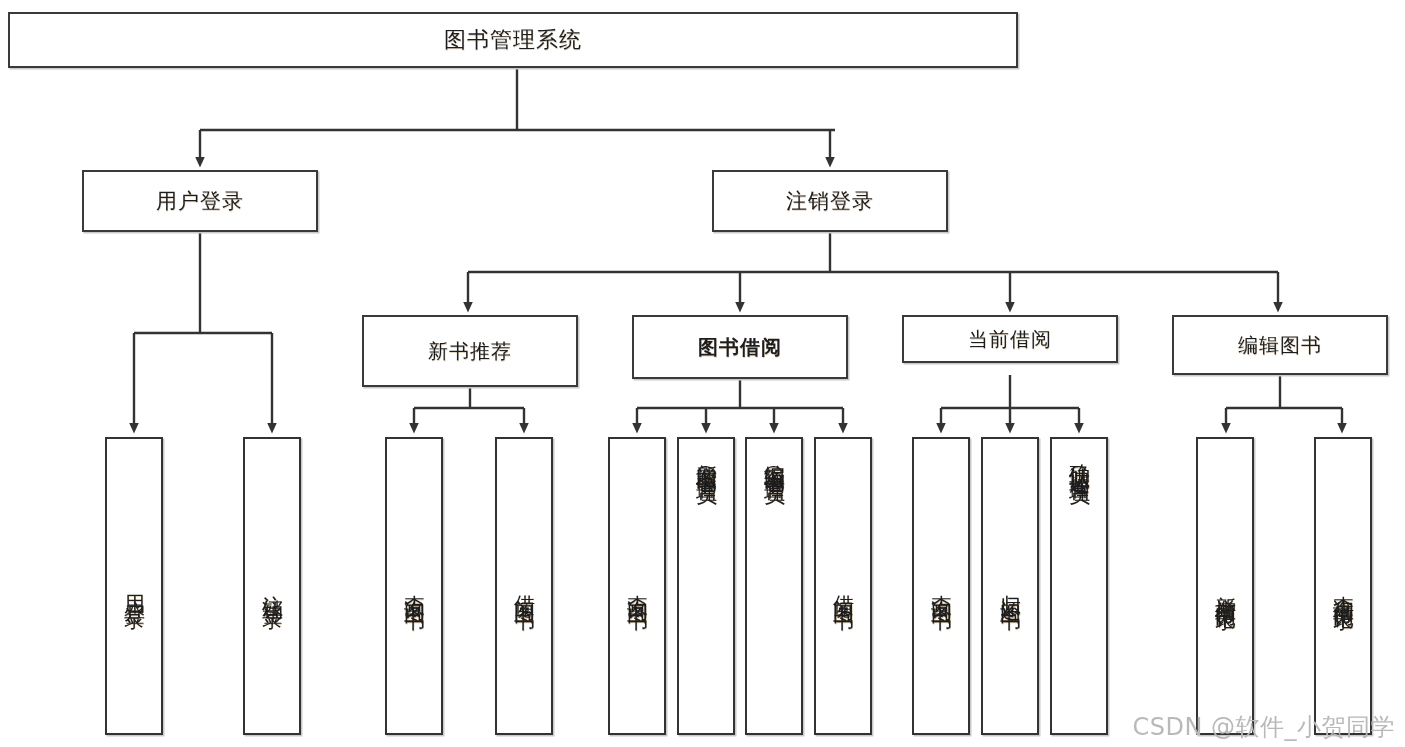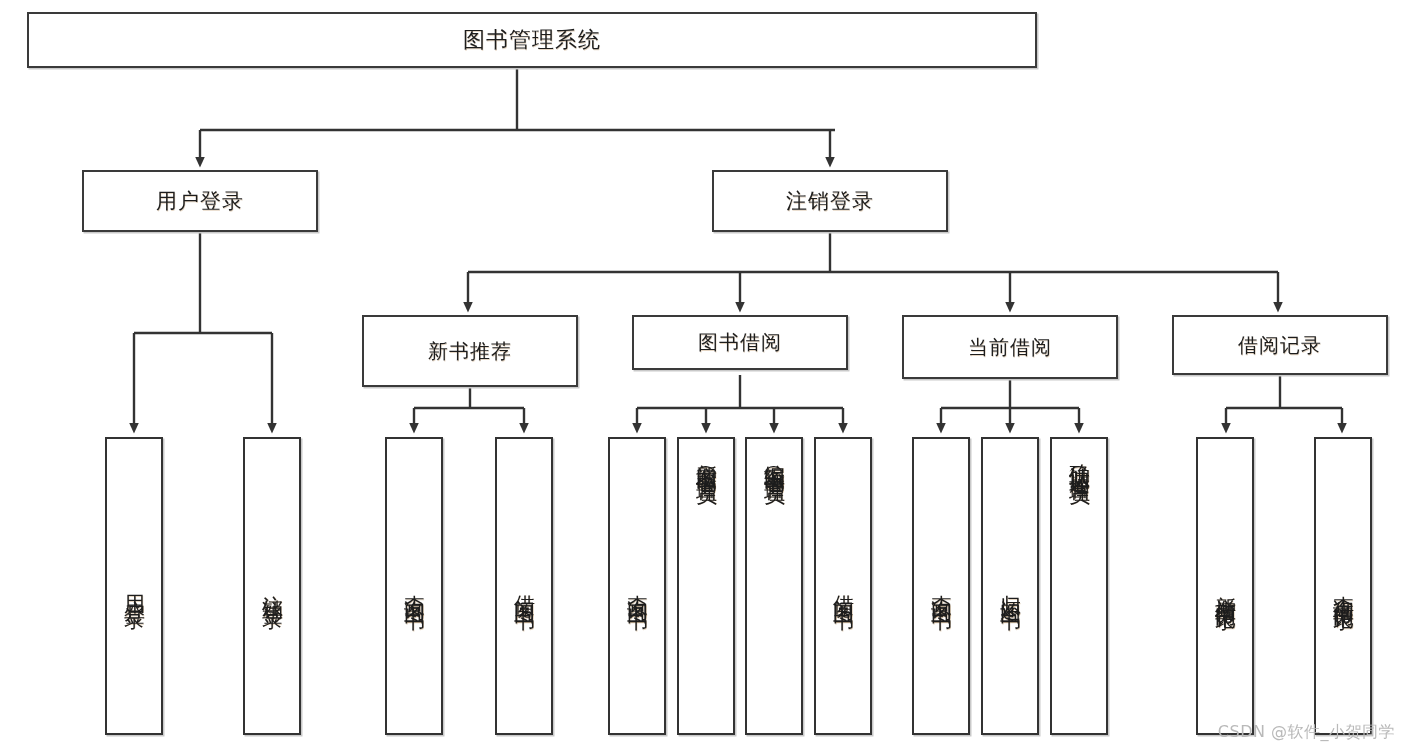--- a/index.html
+++ b/index.html
@@ -54,21 +54,21 @@
     letter-spacing:5px;
     line-height:1;
     text-shadow:0.6px 0.6px 0 rgba(170,120,60,0.32);
   }
   .leaf.tall .vlbl{font-size:21px;letter-spacing:3px;}
   .leaf.top-align{align-items:flex-start;padding-top:8px;}
 
   .watermark{
     position:absolute;
     right:10px;bottom:4px;
-    font-size:16px;
+    font-size:24px;
     color:#b9b9b9;
     white-space:nowrap;
     letter-spacing:0.5px;
     z-index:5;
     margin-top:32px;
   }
 </style>
 </head>
 <body>
 
@@ -117,42 +117,42 @@
       <path d="M1010,408 L1010,424" marker-end="url(#arrow)"></path>
       <path d="M1079,408 L1079,424" marker-end="url(#arrow)"></path>
 
       <path d="M1280,375 L1280,408"></path>
       <path d="M1226,408 L1342,408"></path>
       <path d="M1226,408 L1226,424" marker-end="url(#arrow)"></path>
       <path d="M1342,408 L1342,424" marker-end="url(#arrow)"></path>
     </g>
   </svg>
 
-  <div class="node root" style="left:27px;top:12px;width:1010px;height:56px;">
+  <div class="node root" style="left:8px;top:12px;width:1010px;height:56px;">
     <span class="lbl">图书管理系统</span>
   </div>
 
   <div class="node tier2" style="left:82px;top:170px;width:236px;height:62px;">
     <span class="lbl">用户登录</span>
   </div>
   <div class="node tier2" style="left:712px;top:170px;width:236px;height:62px;">
     <span class="lbl">注销登录</span>
   </div>
 
   <div class="node tier3" style="left:362px;top:315px;width:216px;height:72px;">
     <span class="lbl">新书推荐</span>
   </div>
-  <div class="node tier3" style="left:632px;top:315px;width:216px;height:55px;">
+  <div class="node tier3" style="left:632px;top:315px;width:216px;height:64px;font-weight:bold;">
     <span class="lbl">图书借阅</span>
   </div>
-  <div class="node tier3" style="left:902px;top:315px;width:216px;height:64px;">
+  <div class="node tier3" style="left:902px;top:315px;width:216px;height:48px;">
     <span class="lbl">当前借阅</span>
   </div>
   <div class="node tier3" style="left:1172px;top:315px;width:216px;height:60px;">
-    <span class="lbl">借阅记录</span>
+    <span class="lbl">编辑图书</span>
   </div>
 
   <div class="leaf" style="left:105px;top:437px;width:58px;height:298px;">
     <span class="vlbl">用户登录</span>
   </div>
   <div class="leaf" style="left:243px;top:437px;width:58px;height:298px;">
     <span class="vlbl">注销登录</span>
   </div>
 
   <div class="leaf" style="left:385px;top:437px;width:58px;height:298px;">

